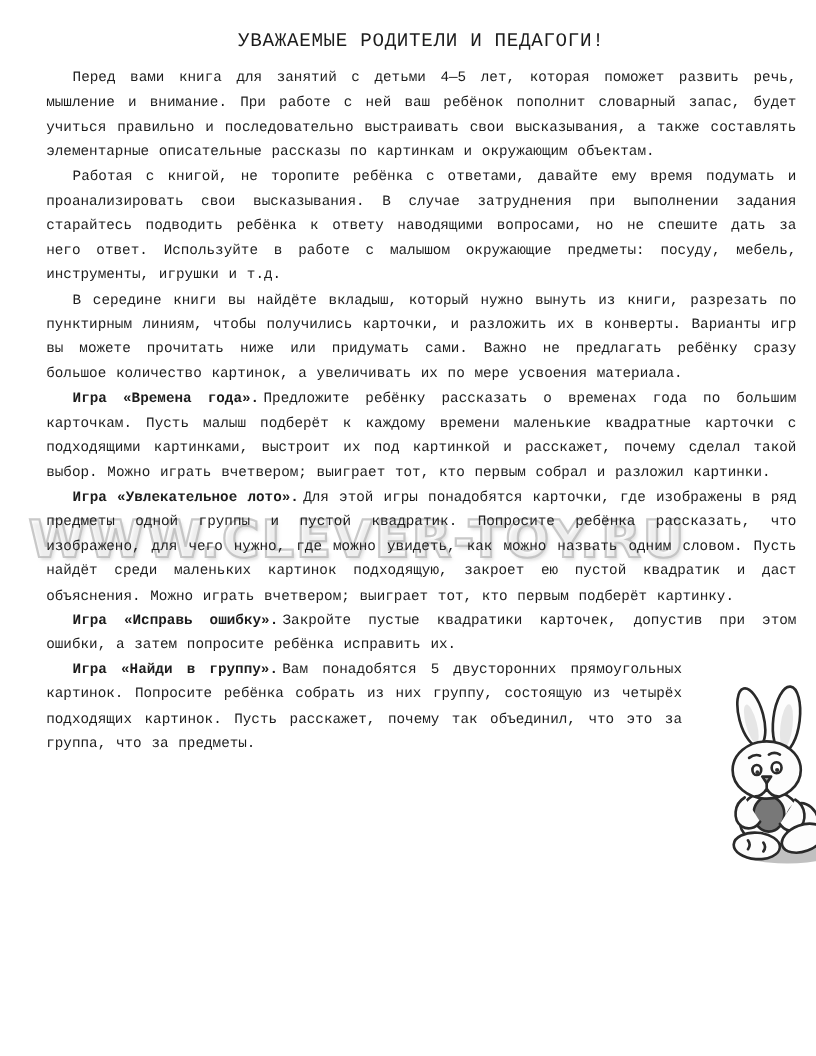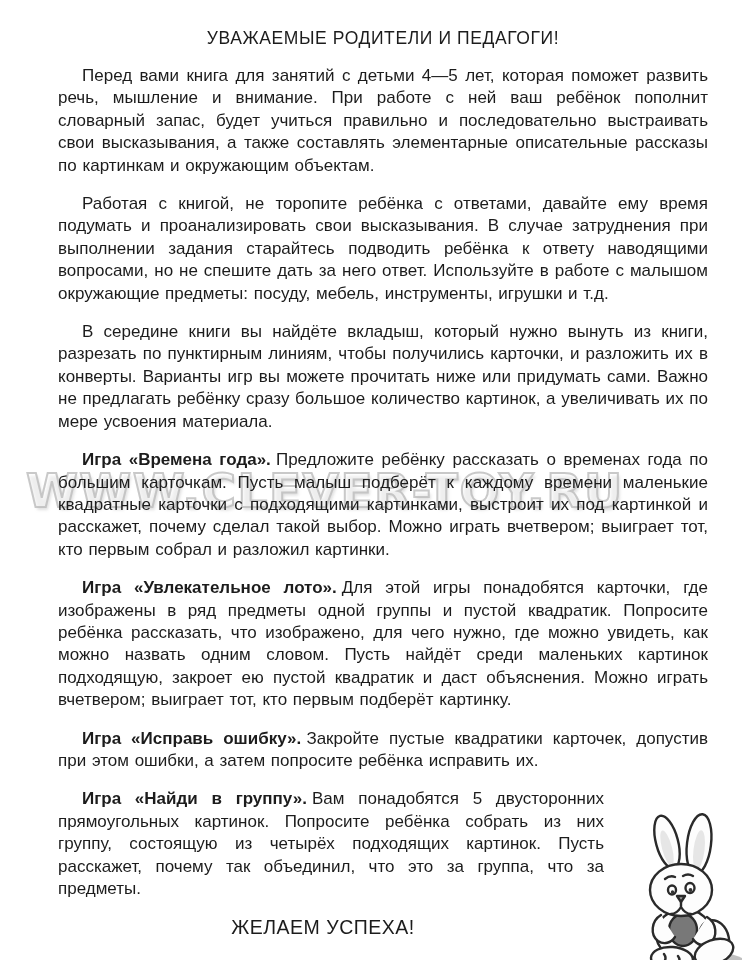--- a/index.html
+++ b/index.html
@@ -22,31 +22,32 @@
     letter-spacing:1.5px;
     white-space:nowrap;
     color:rgba(255,255,255,0.45);
     -webkit-text-stroke:2px rgba(188,188,188,0.8);
     text-shadow:2px 3px 3px rgba(165,165,165,0.35);
     user-select:none;
   }
   .content {
     position:relative; z-index:1;
     padding:28px 18px 0 42px;
+    font-family:Liberation Mono, monospace;
   }
   .title {
     margin:0 0 12px 0;
     font-size:17.5px;
     font-weight:normal;
     letter-spacing:0.6px;
     text-align:center;
   }
   p.para {
-    margin:16px;
-    font-size:17px;
+    margin:0;
+    font-size:13px;
     line-height:22.4px;
     text-align:justify;
     text-indent:24px;
     word-spacing:1px;
   }
   .lead { font-weight:bold; }
   .lead:not(:empty) { margin-right:0.30em; }
   .rabbit-float {
     float:right;
     width:96px; height:172px;
@@ -111,16 +112,15 @@
           <circle cx="52.5" cy="82" r="1.7" fill="#333333" stroke="none"></circle>
           <ellipse cx="70" cy="78" rx="4.5" ry="5" fill="#ffffff"></ellipse>
           <circle cx="70.5" cy="80" r="1.9" fill="#333333" stroke="none"></circle>
           <path d="M57 86 h8 l-4 6 z" fill="#9a9a9a"></path>
           <path d="M61 92 v5 M61 97 c-3 5 -7 7 -10 7 M61 97 c3 5 7 7 10 7" fill="none"></path>
         </g>
       </svg>
         </span><span class="lead">Игра «Найди в группу».</span><span>Вам понадобятся 5 двусторонних прямоугольных картинок. Попросите ребёнка собрать из них группу, состоящую из четырёх подходящих картинок. Пусть расскажет, почему так объединил, что это за группа, что за предметы.</span></p>
 
 
-    <p class="footer">ЖЕЛАЕМ УСПЕХА!</p>
 
   </div>
 </div>
 
 </body></html>

